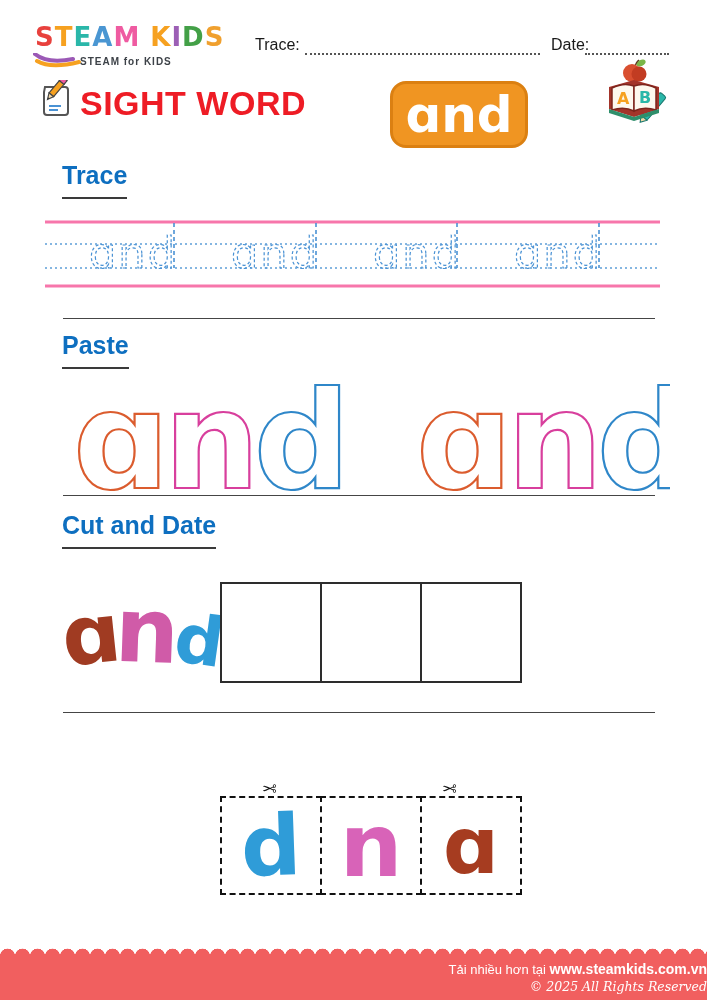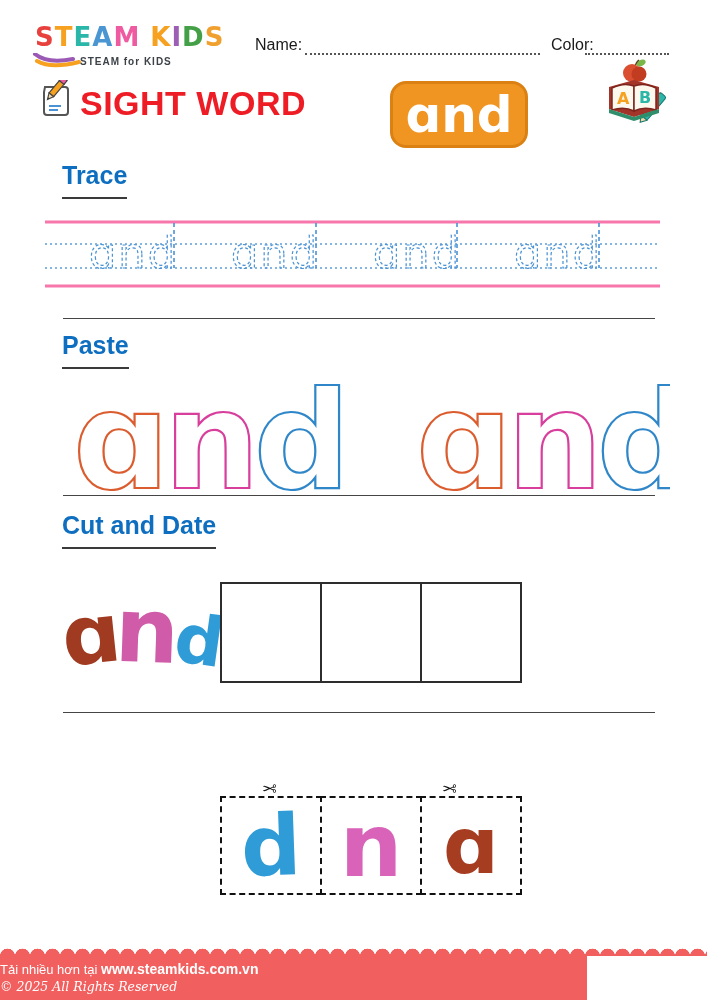--- a/index.html
+++ b/index.html
@@ -63,44 +63,44 @@
   .card-n{font-size:88px;}
   .card-a{font-size:78px;}
   .scissors{position:absolute;top:778px;font-size:18px;color:#111;
         transform:scaleX(-1);font-family:"DejaVu Sans", sans-serif;}
   .scissors.s1{left:262px;} .scissors.s2{left:442px;}
 
   
   .footer-scallops{position:absolute;left:0;top:947px;width:707px;height:9px;
         background-image:radial-gradient(circle at 7.5px 9px, #f15f5f 7.2px, rgba(0,0,0,0) 7.6px);
         background-size:15px 9px;background-repeat:repeat-x;}
-  .footer-band{position:absolute;left:0;top:955.5px;width:587px;height:44.5px;
-        text-align:left;}
+  .footer-band{position:absolute;left:0;top:955.5px;width:707px;height:44.5px;
+        text-align:right;}
   .footer-line1{padding-top:5px;font-size:13px;}
   .footer-line1 b{font-size:14px;}
   .footer-line2{margin-top:2px;font-size:12.5px;font-style:italic;
         font-family:"DejaVu Serif", serif;}
 </style>
 </head>
 <body>
 
 <div id="page">
 
   <div class="logo">
     <span class="w1"><span style="color: rgb(232, 65, 61);">S</span><span style="color: rgb(246, 161, 32);">T</span><span style="color: rgb(42, 183, 169);">E</span><span style="color: rgb(74, 150, 210);">A</span><span style="color: rgb(239, 91, 161);">M</span></span><span class="w2"><span style="color: rgb(246, 161, 32);">K</span><span style="color: rgb(156, 95, 181);">I</span><span style="color: rgb(67, 160, 71);">D</span><span style="color: rgb(240, 160, 46);">S</span></span>
   </div>
   <svg class="logo-swoosh" width="48" height="16" viewBox="0 0 48 16">
     <path d="M2,1 Q14,11 40,6" fill="none" stroke-width="4" stroke-linecap="round" style="stroke: rgb(155, 89, 182);"></path>
     <path d="M4,8 Q18,16 46,9" fill="none" stroke-width="4" stroke-linecap="round" style="stroke: rgb(246, 161, 32);"></path>
   </svg>
   <div class="logo-tagline">STEAM for KIDS</div>
 
-  <div class="name-label">Name:</div>
+  <div class="name-label">Trace:</div>
   <div class="name-line"></div>
-  <div class="date-label">Color:</div>
+  <div class="date-label">Date:</div>
   <div class="date-line"></div>
 
   <svg class="sheet-icon" width="40" height="40" viewBox="0 0 40 40">
     <path d="M9,7 h20 a3,3 0 0 1 3,3 v22 a3,3 0 0 1 -3,3 h-18 a3,3 0 0 1 -3,-3 v-20 z" fill="#ffffff" stroke="#555" stroke-width="2"></path>
     <line x1="13" y1="26" x2="25" y2="26" stroke="#4a92d4" stroke-width="2"></line>
     <line x1="13" y1="30" x2="22" y2="30" stroke="#4a92d4" stroke-width="2"></line>
     <g transform="rotate(40 16 14)">
       <rect x="13" y="-2" width="6" height="17" fill="#f6a120" stroke="#444" stroke-width="1.2"></rect>
       <rect x="13" y="-6" width="6" height="5" fill="#ef5ba1" stroke="#444" stroke-width="1.2"></rect>
       <polygon points="13,15 19,15 16,21" fill="#f3d9a6" stroke="#444" stroke-width="1.2"></polygon>

